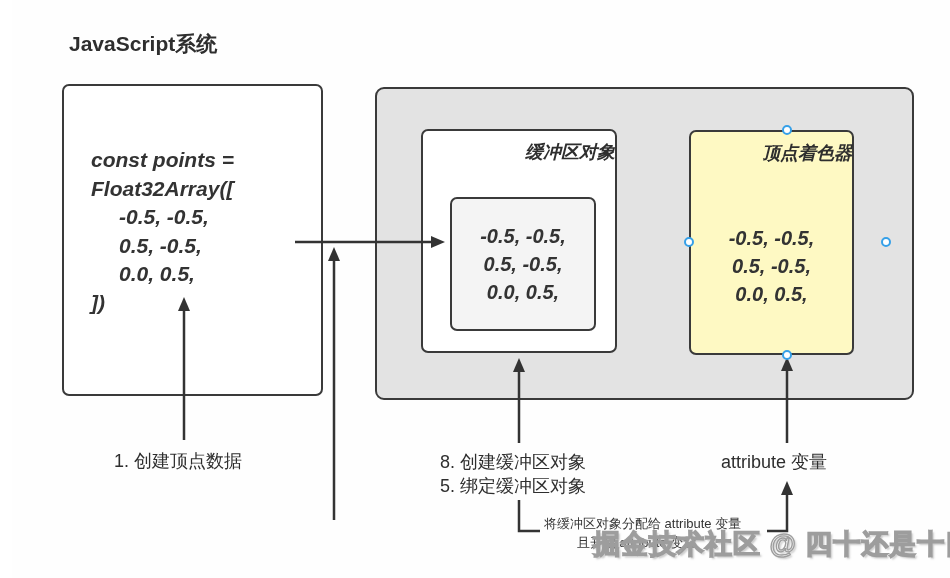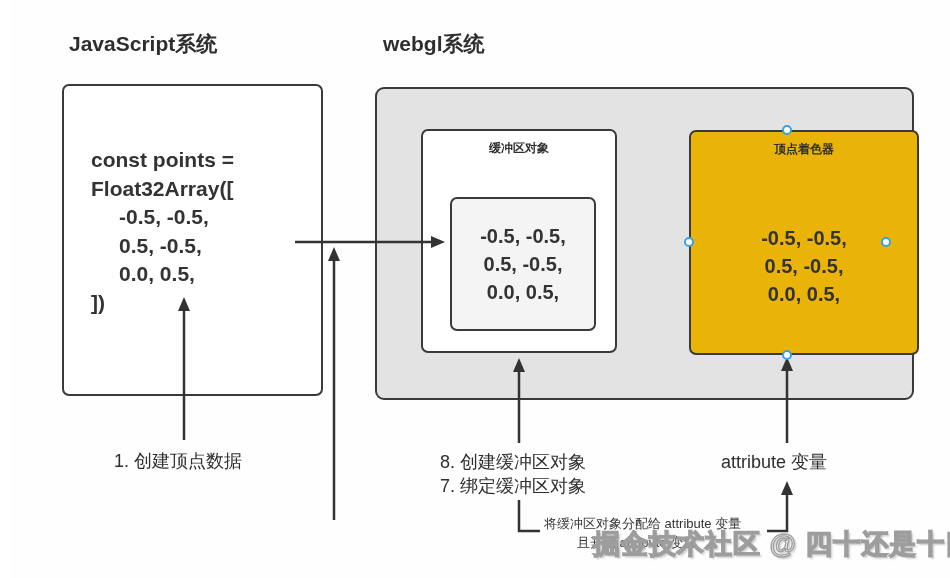--- a/index.html
+++ b/index.html
@@ -8,45 +8,44 @@
     position:relative;width:950px;height:578px;background:#fefefe;overflow:hidden;
     font-family:"Liberation Sans","DejaVu Sans",sans-serif;color:#2f2f2f;margin-left:12px;
   }
   .sys-title{position:absolute;font-size:21px;font-weight:bold;color:#2e2e2e;white-space:nowrap;}
   .box{position:absolute;border:2.5px solid #3a3a3a;border-radius:7px;}
   .left-box{left:50px;top:84px;width:261px;height:312px;background:#ffffff;}
   .code{position:absolute;left:27px;top:60px;font-size:21px;font-weight:bold;line-height:28.5px;color:#333;white-space:nowrap;}
   .code .indent{padding-left:28px;}
   .webgl-box{left:363px;top:87px;width:539px;height:313px;background:#e3e3e3;border-radius:9px;}
   .buffer-box{left:409px;top:129px;width:196px;height:224px;background:#ffffff;}
-  .shader-box{left:677px;top:130px;width:230px;height:225px;background:#eab308;}
-  .box-title{position:absolute;top:9px;left:0;width:100%;text-align:center;font-size:12px;font-weight:bold;color:#2e2e2e;}
+  .shader-box{left:677px;top:130px;width:165px;height:225px;background:#fef9c3;}
+  .box-title{position:absolute;top:9px;left:0;width:100%;text-align:right;font-size:18px;font-weight:bold;color:#2e2e2e;}
   .data-box{position:absolute;left:27px;top:66px;width:146px;height:134px;background:#f4f4f4;border:2.5px solid #3a3a3a;border-radius:7px;
     display:flex;flex-direction:column;justify-content:center;align-items:center;}
   .values{font-size:20px;font-weight:bold;line-height:28px;color:#333;text-align:center;white-space:nowrap;}
   .shader-values{position:absolute;left:0;top:92px;width:100%;}
   .handle{position:absolute;width:10px;height:10px;border:2px solid #36a0e8;background:#ffffff;border-radius:50%;}
   .step-label{position:absolute;font-size:18px;font-weight:normal;color:#2e2e2e;white-space:nowrap;line-height:24px;}
   .note{position:absolute;font-size:13px;color:#333;white-space:nowrap;}
   .watermark{
     position:absolute;left:581px;top:526px;font-size:27px;font-weight:bold;letter-spacing:1px;white-space:nowrap;
     color:rgba(255,255,255,0.72);-webkit-text-stroke:1.4px #9d9d9d;
     text-shadow:2px 2px 2px rgba(140,140,140,0.45);z-index:5;
   }
   svg.overlay{position:absolute;left:0;top:0;z-index:2;}
-  .box,.handle{z-index:1;}
+  .box,.handle{z-index:1;font-style:italic;}
   .handle{z-index:3;}
 </style>
 </head>
 <body>
 
 <div id="canvas">
 
   <div class="sys-title" style="left:57px;top:30px;">JavaScript系统</div>
-  <div class="sys-title" style="left:371px;top:30px;">webgl系统</div>
 
   <div class="box left-box">
     <div class="code">
       <div>const points =</div>
       <div>Float32Array([</div>
       <div class="indent">-0.5, -0.5,</div>
       <div class="indent">0.5, -0.5,</div>
       <div class="indent">0.0, 0.5,</div>
       <div>])</div>
     </div>
@@ -114,21 +113,21 @@
       <g>
         <polyline points="755,531 775,531 775,493" fill="none"></polyline>
         <polygon points="775,481 769,495 781,495" stroke="none"></polygon>
       </g>
     </g>
   </svg>
 
   <div class="step-label" style="left:102px;top:449px;">1. 创建顶点数据</div>
   <div class="step-label" style="left:428px;top:450px;">
     <div>8. 创建缓冲区对象</div>
-    <div>7. 绑定缓冲区对象</div>
+    <div>5. 绑定缓冲区对象</div>
   </div>
   <div class="step-label" style="left:709px;top:450px;">attribute 变量</div>
 
   <div class="note" style="left:532px;top:515px;">将缓冲区对象分配给 attribute 变量</div>
   <div class="note" style="left:565px;top:534px;">且开启 attribute 变量</div>
 
   <div class="watermark">掘金技术社区 @ 四十还是十四</div>
 
 </div>
 

